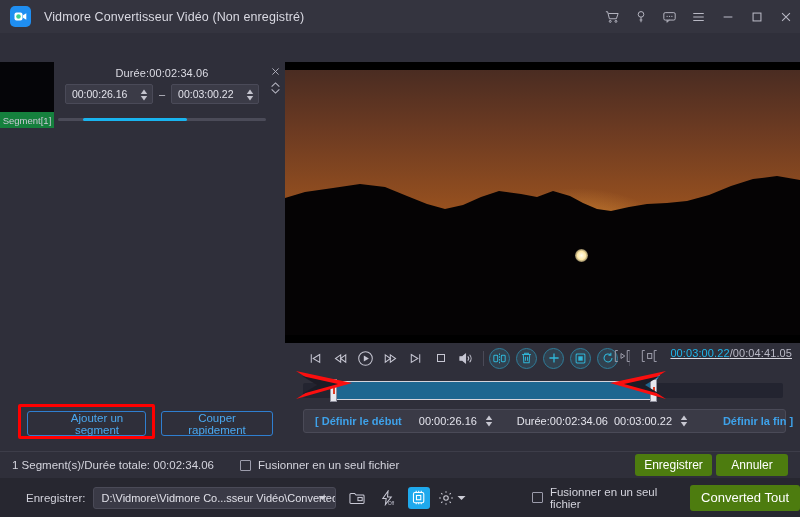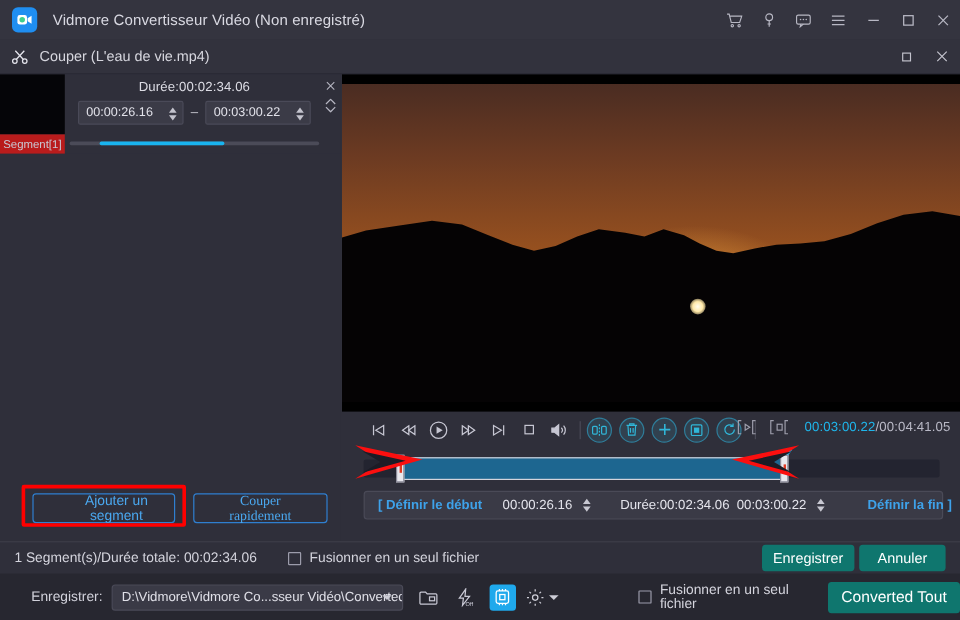--- a/index.html
+++ b/index.html
@@ -46,21 +46,21 @@
   
   .leftpanel { position:absolute; left:0; top:62px; width:284px; height:390px; background:#2f2f3a; }
   .seg-row { position:relative; width:284px; height:66px; background:#2f2f3a; }
   .seg-thumb {
     position:absolute; left:0; top:0; width:54px; height:50px;
     background:#050508;
   }
   .seg-label {
     position:absolute; left:0; top:50px; width:54px; height:16px;
     font-size:9.5px; color:#c9c9d4; display:flex; align-items:center; justify-content:center;
-    background:#b91c1c;
+    background:#15803d;
   }
   .seg-main { position:absolute; left:58px; top:0; width:208px; height:66px; }
   .duree-label {
     width:100%; text-align:center; font-size:11px; color:#dcdce4;
     padding-top:5px; letter-spacing:.1px;
   }
   .time-row { display:flex; align-items:center; justify-content:center; margin-top:5px; }
   .spin-box {
     width:88px; height:20px; background:#3b3b47; border:1px solid #4a4a58;
     border-radius:2px; display:flex; align-items:center; position:relative;
@@ -90,34 +90,34 @@
     height:25px; border:1px solid #2f7fd0; border-radius:3px; background:transparent;
     color:#4aa8f0; font-size:11.5px; font-family:"Liberation Sans", sans-serif;
     cursor:pointer; display:flex; align-items:center; justify-content:center;
     padding:0 11px;
   }
   .highlight-box {
     position:absolute; left:18px; top:404px; width:137px; height:35px;
     border:3px solid #ff0000; border-radius:2px; pointer-events:none;
   }
   .btn-add-seg { position:absolute; left:27px; top:411px; width:119px;padding-left:32px; }
-  .btn-quick-cut { position:absolute; left:161px; top:411px; width:112px;font-family:Liberation Serif, serif; }
+  .btn-quick-cut { position:absolute; left:161px; top:411px; width:112px; }
 
   
   .divider { position:absolute; left:0; top:451px; width:800px; height:1px; background:#3d3d49; }
   .summary-row {
     position:absolute; left:0; top:452px; width:800px; height:26px;
     display:flex; align-items:center;
   }
   .summary-text { margin-left:12px; font-size:11.5px; color:#d4d4dd; }
   .chk { width:11px; height:11px; border:1px solid #9c9cab; background:transparent; border-radius:1px; flex:none; }
   .merge1 { margin-left:26px; display:flex; align-items:center; gap:7px; cursor:pointer; }
   .merge1 span { font-size:11.5px; color:#d4d4dd; }
   .btn-solid {
-    background:#0f766e; border:none; border-radius:3px; color:#ffffff;
+    background:#4d7c0f; border:none; border-radius:3px; color:#ffffff;
     font-size:12px; font-family:"Liberation Sans", sans-serif; cursor:pointer;
     display:flex; align-items:center; justify-content:center;
   }
   .btn-save { position:absolute; left:635px; top:454px; width:77px; height:22px; }
   .btn-cancel { position:absolute; left:716px; top:454px; width:72px; height:22px; }
 
   
   .preview-wrap {
     position:absolute; left:285px; top:62px; width:515px; height:281px;
     background:#000000;
@@ -139,21 +139,21 @@
   .ctrl-icons .ic {
     width:25px; height:24px; display:flex; align-items:center; justify-content:center;
     color:#c6c6d2; cursor:pointer;
   }
   .vsep { width:1px; height:15px; background:#4a4a57; margin:0 5px; }
   .round-ic {
     width:21px; height:21px; border-radius:50%; border:1px solid #2f7d9a;
     background:#31414f; display:flex; align-items:center; justify-content:center;
     color:#30b6d8; cursor:pointer; margin-right:6px;
   }
-  .right-ctrl { position:absolute; right:8px; top:4px; display:flex; align-items:center; gap:6px; }
+  .right-ctrl { position:absolute; right:8px; top:4px; display:flex; align-items:flex-start; gap:6px;text-decoration:underline; }
   .brk-ic {
     width:21px; height:18px; display:flex; align-items:center; justify-content:center;
     color:#9e9eac; cursor:pointer; font-size:11px;
   }
   .timecode { font-size:11px; margin-left:4px; letter-spacing:.1px; }
   .tc-cur { color:#1fb5ea; }
   .tc-tot { color:#b9b9c6; }
 
   
   .trimline { position:absolute; left:285px; top:374px; width:515px; height:30px; }
@@ -273,42 +273,20 @@
           </svg>
       </div>
       <div class="ic">
         <svg width="14" height="14" viewBox="0 0 16 16" stroke="currentColor" stroke-width="1.2">
             <path d="M3.5 3.5l9 9M12.5 3.5l-9 9"></path>
           </svg>
       </div>
     </div>
   </div>
 
-  <div class="subbar">
-    <div class="scissors">
-      <svg width="15" height="15" viewBox="0 0 16 16" fill="none" stroke="currentColor" stroke-width="1.15">
-        <circle cx="3.6" cy="11.6" r="2"></circle>
-          <circle cx="12.4" cy="11.6" r="2"></circle>
-        <path d="M4.8 10.2 L12 2.4M11.2 10.2 L4 2.4"></path>
-      </svg>
-    </div>
-    <div class="sub-title">Couper (L'eau de vie.mp4)</div>
-    <div class="sub-icons">
-      <div class="ic">
-        <svg width="13" height="13" viewBox="0 0 16 16" fill="none" stroke="currentColor" stroke-width="1.2">
-            <rect x="4" y="4" width="8" height="8"></rect>
-          </svg>
-      </div>
-      <div class="ic">
-        <svg width="14" height="14" viewBox="0 0 16 16" stroke="currentColor" stroke-width="1.2">
-            <path d="M3.5 3.5l9 9M12.5 3.5l-9 9"></path>
-          </svg>
-      </div>
-    </div>
-  </div>
 
   <div class="leftpanel">
     <div class="seg-row">
       <div class="seg-thumb"></div>
       <div class="seg-label">Segment[1]</div>
       <div class="seg-main">
         <div class="duree-label">Durée:00:02:34.06</div>
         <div class="time-row">
           <div class="spin-box">
             <span class="val">00:00:26.16</span>

